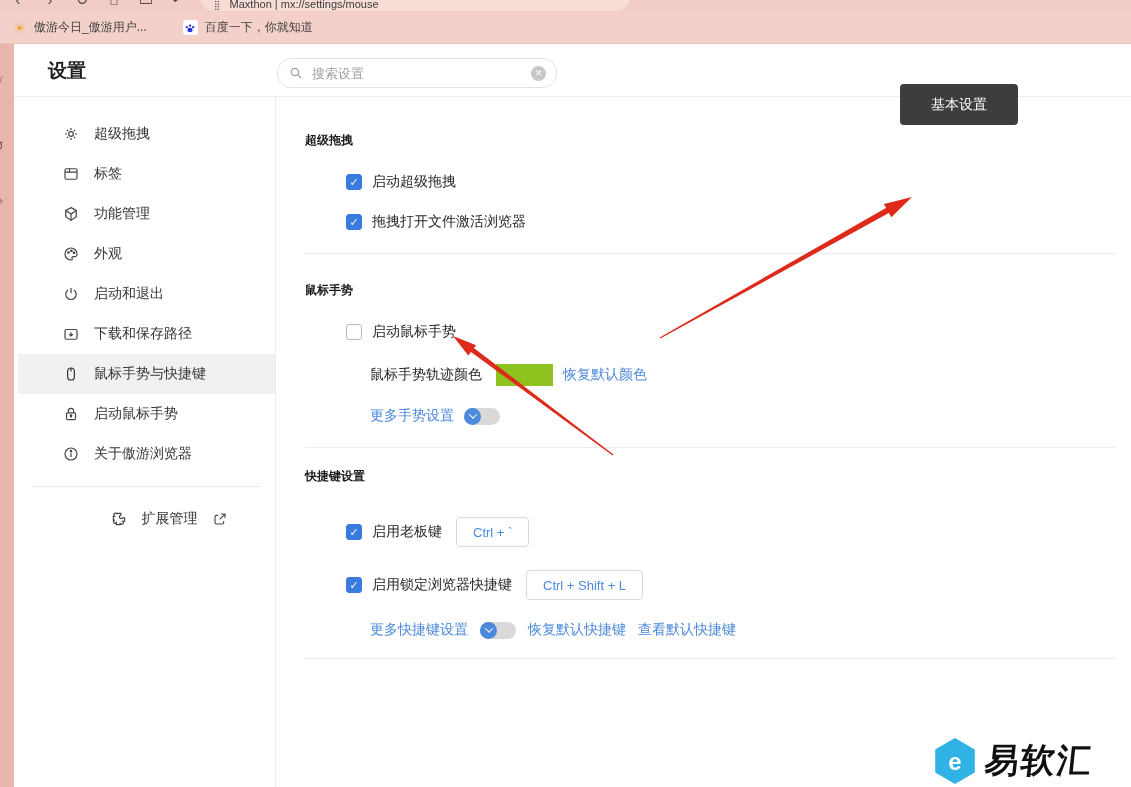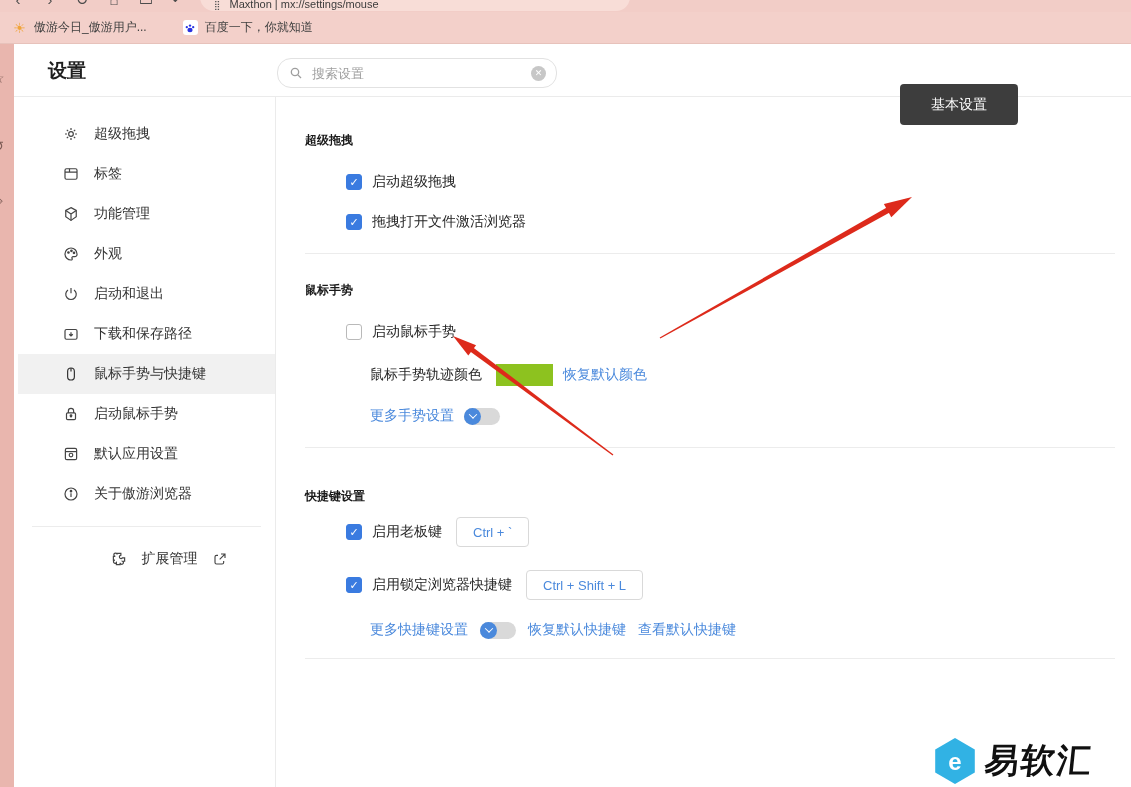--- a/index.html
+++ b/index.html
@@ -243,28 +243,20 @@
       <svg width="18" height="18" viewBox="0 0 24 24" fill="none" stroke="#444" stroke-width="1.6">
         <rect x="6" y="10.5" width="12" height="9" rx="1.6"></rect>
           <path d="M8.5 10.5V8a3.5 3.5 0 0 1 7 0v2.5"></path>
         <circle cx="12" cy="14.3" r="1.1" fill="#444"></circle>
           <path d="M12 15.2v1.6"></path>
       </svg>
       <span>启动鼠标手势</span>
     </div>
     <div class="nav-item">
       <svg width="18" height="18" viewBox="0 0 24 24" fill="none" stroke="#444" stroke-width="1.6">
-        <rect x="4.5" y="4.5" width="15" height="15" rx="2"></rect>
-          <circle cx="12" cy="13.4" r="2.4"></circle>
-          <path d="M4.5 8.8h15"></path>
-      </svg>
-      <span>默认应用设置</span>
-    </div>
-    <div class="nav-item">
-      <svg width="18" height="18" viewBox="0 0 24 24" fill="none" stroke="#444" stroke-width="1.6">
         <circle cx="12" cy="12" r="8"></circle>
           <path d="M12 11v5"></path>
           <circle cx="12" cy="8.2" r="1" fill="#444"></circle>
       </svg>
       <span>关于傲游浏览器</span>
     </div>
 
     <div class="nav-divider"></div>
 
     <div class="nav-item ext-row">
@@ -309,21 +301,21 @@
     <a class="link" href="#">更多手势设置</a>
     <span class="expand">
       <span class="knob">
           <span class="chev-down"></span>
         </span>
     </span>
   </div>
 
   <div class="h-divider" style="top:403px"></div>
 
-  <h2 class="sec-title" style="top:444px">快捷键设置</h2>
+  <h2 class="sec-title" style="top:424px">快捷键设置</h2>
 
   <div class="c-row" style="left:332px; top:473px">
     <span class="cb checked"></span>
     <span>启用老板键</span>
     <button class="keybtn">Ctrl + `</button>
   </div>
 
   <div class="c-row" style="left:332px; top:526px">
     <span class="cb checked"></span>
     <span>启用锁定浏览器快捷键</span>

